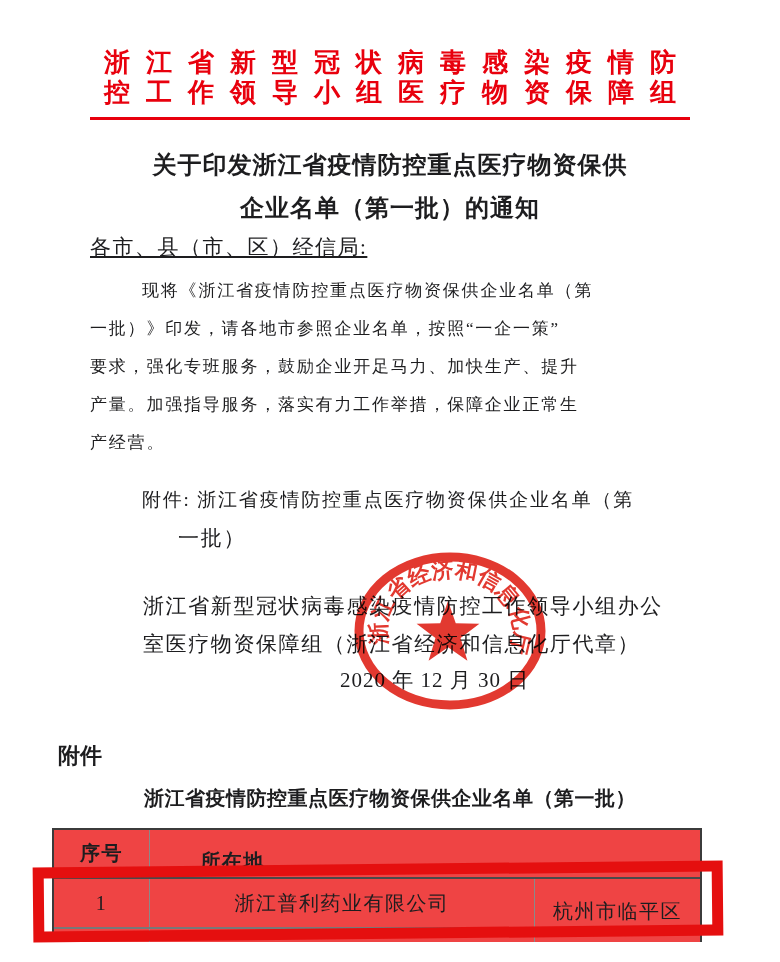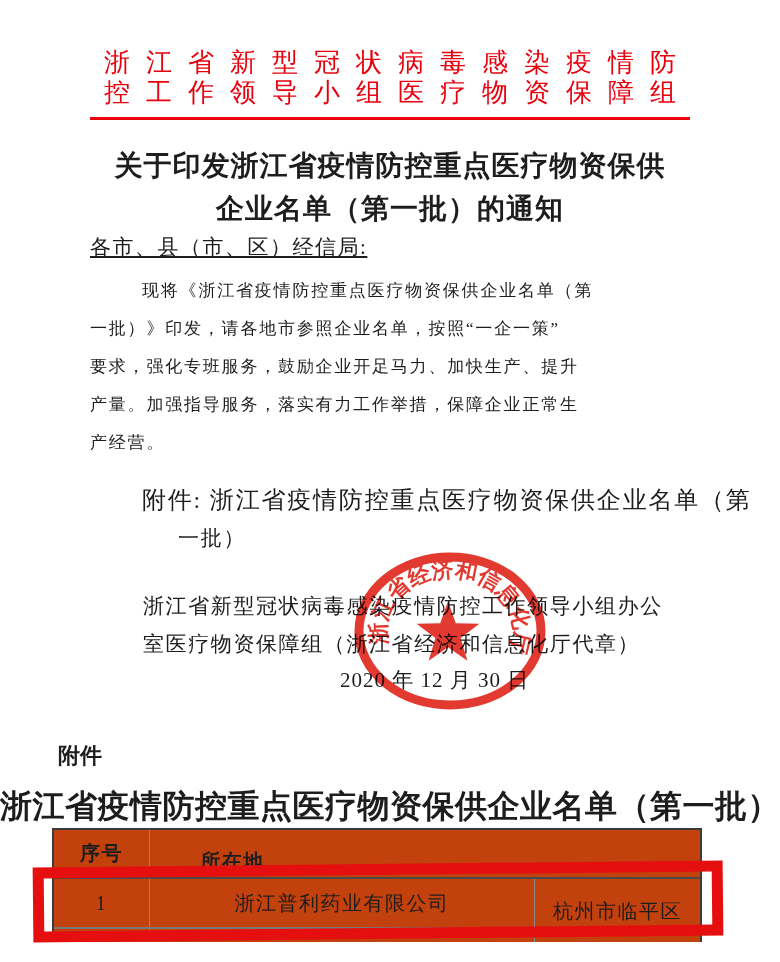--- a/index.html
+++ b/index.html
@@ -8,49 +8,49 @@
     width:780px;height:962px;
     background:#ffffff;
     overflow:hidden;
     font-family:"Liberation Serif","DejaVu Serif",serif;
     color:#1d1d1f;
   }
   
   .letterhead{position:absolute;top:48px;left:0;width:780px;text-align:center;}
   .lh-line{
     display:inline-block;
-    font-size:26px;font-weight:normal;color:#e8000d;
+    font-size:26px;font-weight:bold;color:#e8000d;
     letter-spacing:16px;margin-right:-16px;
     line-height:30px;white-space:nowrap;
   }
   .red-rule{position:absolute;left:90px;top:117px;width:600px;height:3px;background:#e8000d;}
   
   .doc-title{position:absolute;top:144px;left:0;width:780px;text-align:center;
-    font-size:28px;font-weight:bold;letter-spacing:1px;line-height:43px;}
+    font-size:24px;font-weight:bold;letter-spacing:1px;line-height:43px;}
   
   .salutation{position:absolute;left:90px;top:233px;font-size:21px;letter-spacing:1.5px;white-space:nowrap;text-decoration:underline;}
   .body-block{position:absolute;left:90px;top:272px;width:610px;}
   .body-line{height:38px;line-height:38px;font-size:17px;letter-spacing:1.8px;white-space:nowrap;}
   .body-line.indent{padding-left:52px;}
   .attach-block{position:absolute;left:90px;top:481px;width:610px;}
-  .attach-line1{height:38px;line-height:38px;font-size:24px;letter-spacing:1.8px;padding-left:52px;white-space:nowrap;}
+  .attach-line1{height:38px;line-height:38px;font-size:19px;letter-spacing:1.8px;padding-left:52px;white-space:nowrap;}
   .attach-line2{height:38px;line-height:38px;font-size:21px;letter-spacing:1.8px;padding-left:88px;white-space:nowrap;}
   .sig-line1{position:absolute;left:143px;top:592px;font-size:21px;letter-spacing:1.6px;white-space:nowrap;}
   .sig-line2{position:absolute;left:143px;top:630px;font-size:21px;letter-spacing:1.6px;white-space:nowrap;}
   .sig-date{position:absolute;left:340px;top:666px;font-size:21px;letter-spacing:1px;white-space:nowrap;}
   
   .seal{position:absolute;left:350px;top:550px;width:200px;height:166px;
     mix-blend-mode:multiply;opacity:.92;z-index:3;}
   
   .appendix-label{position:absolute;left:58px;top:741px;font-size:22px;font-weight:bold;
     font-family:"Liberation Sans","DejaVu Sans",sans-serif;}
   .table-title{position:absolute;left:0;top:785px;width:780px;text-align:center;
-    font-size:32px;font-weight:bold;letter-spacing:.5px;}
+    font-size:20px;font-weight:bold;letter-spacing:.5px;}
   .tbl{position:absolute;left:52px;top:828px;width:650px;
-    border:2px solid #3b3b3b;border-bottom:none;box-sizing:border-box;background:#c2410c;}
+    border:2px solid #3b3b3b;border-bottom:none;box-sizing:border-box;background:#ef4444;}
   .tbl-row{display:flex;}
   .tbl-cell{box-sizing:border-box;display:flex;align-items:center;justify-content:center;
     font-size:20px;letter-spacing:1.5px;white-space:nowrap;}
   .c1{width:96px;border-right:1px solid #8a8a8a;}
   .c2{width:385px;border-right:1px solid #8a8a8a;}
   .c3{width:165px;margin-top:16px;}
   .hrow{height:47px;border-bottom:2px solid #4a4a4a;}
   .hrow .tbl-cell{font-weight:bold;}
   .drow{height:48px;border-bottom:2px solid #787878;}
   .srow{height:13px;}

